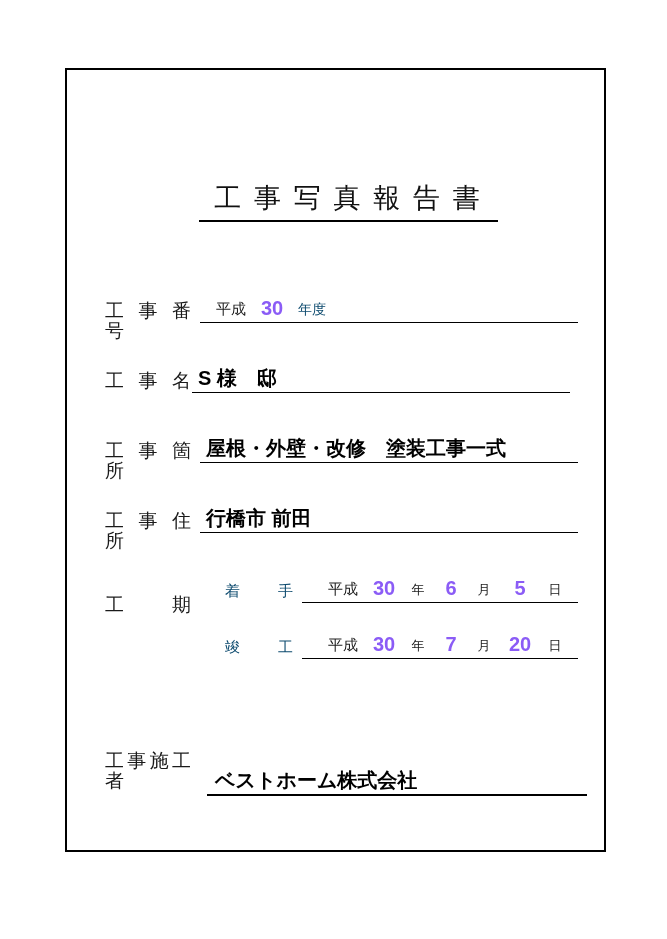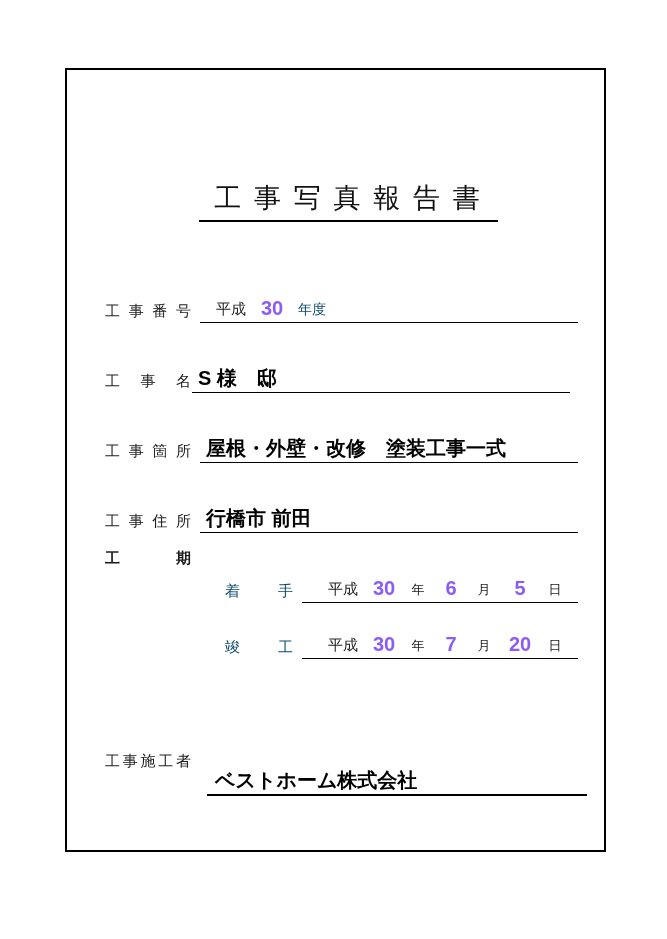--- a/index.html
+++ b/index.html
@@ -27,21 +27,21 @@
     line-height: 32px;
     letter-spacing: 3px;
     color: #111;
     border-bottom: 2px solid #000;
     padding-bottom: 6px;
     white-space: nowrap;
   }
 
   .label {
     width: 86px;
-    font-size: 15px;
+    font-size: 19px;
     line-height: 20px;
     color: #1a1a1a;
     text-align: justify;
     text-align-last: justify;
     white-space: normal;
   }
   .sublabel {
     width: 68px;
     font-size: 15px;
     line-height: 20px;
@@ -109,21 +109,21 @@
 <div class="abs label" style="left:105px; top:441px;">工 事 箇 所</div>
 <div class="abs vline" style="left:200px; top:433px; width:378px; padding-left:6px;">
   <span class="gothic">屋根・外壁・改修　塗装工事一式</span>
 </div>
 
 <div class="abs label" style="left:105px; top:511px;">工 事 住 所</div>
 <div class="abs vline" style="left:200px; top:503px; width:378px; padding-left:6px;">
   <span class="gothic">行橋市 前田</span>
 </div>
 
-<div class="abs label" style="left:105px; top:548px;font-weight:bold;">工 期</div>
+<div class="abs label" style="left:105px; top:595px;">工 期</div>
 <div class="abs sublabel" style="left:225px; top:581px;">着 手</div>
 <div class="abs vline" style="left:302px; top:573px; width:276px; padding-left:26px;">
   <span class="era w34">平成</span>
   <span class="num w44">30</span>
   <span class="unit w24">年</span>
   <span class="num w42">6</span>
   <span class="unit w24">月</span>
   <span class="num w48">5</span>
   <span class="unit w22">日</span>
 </div>

